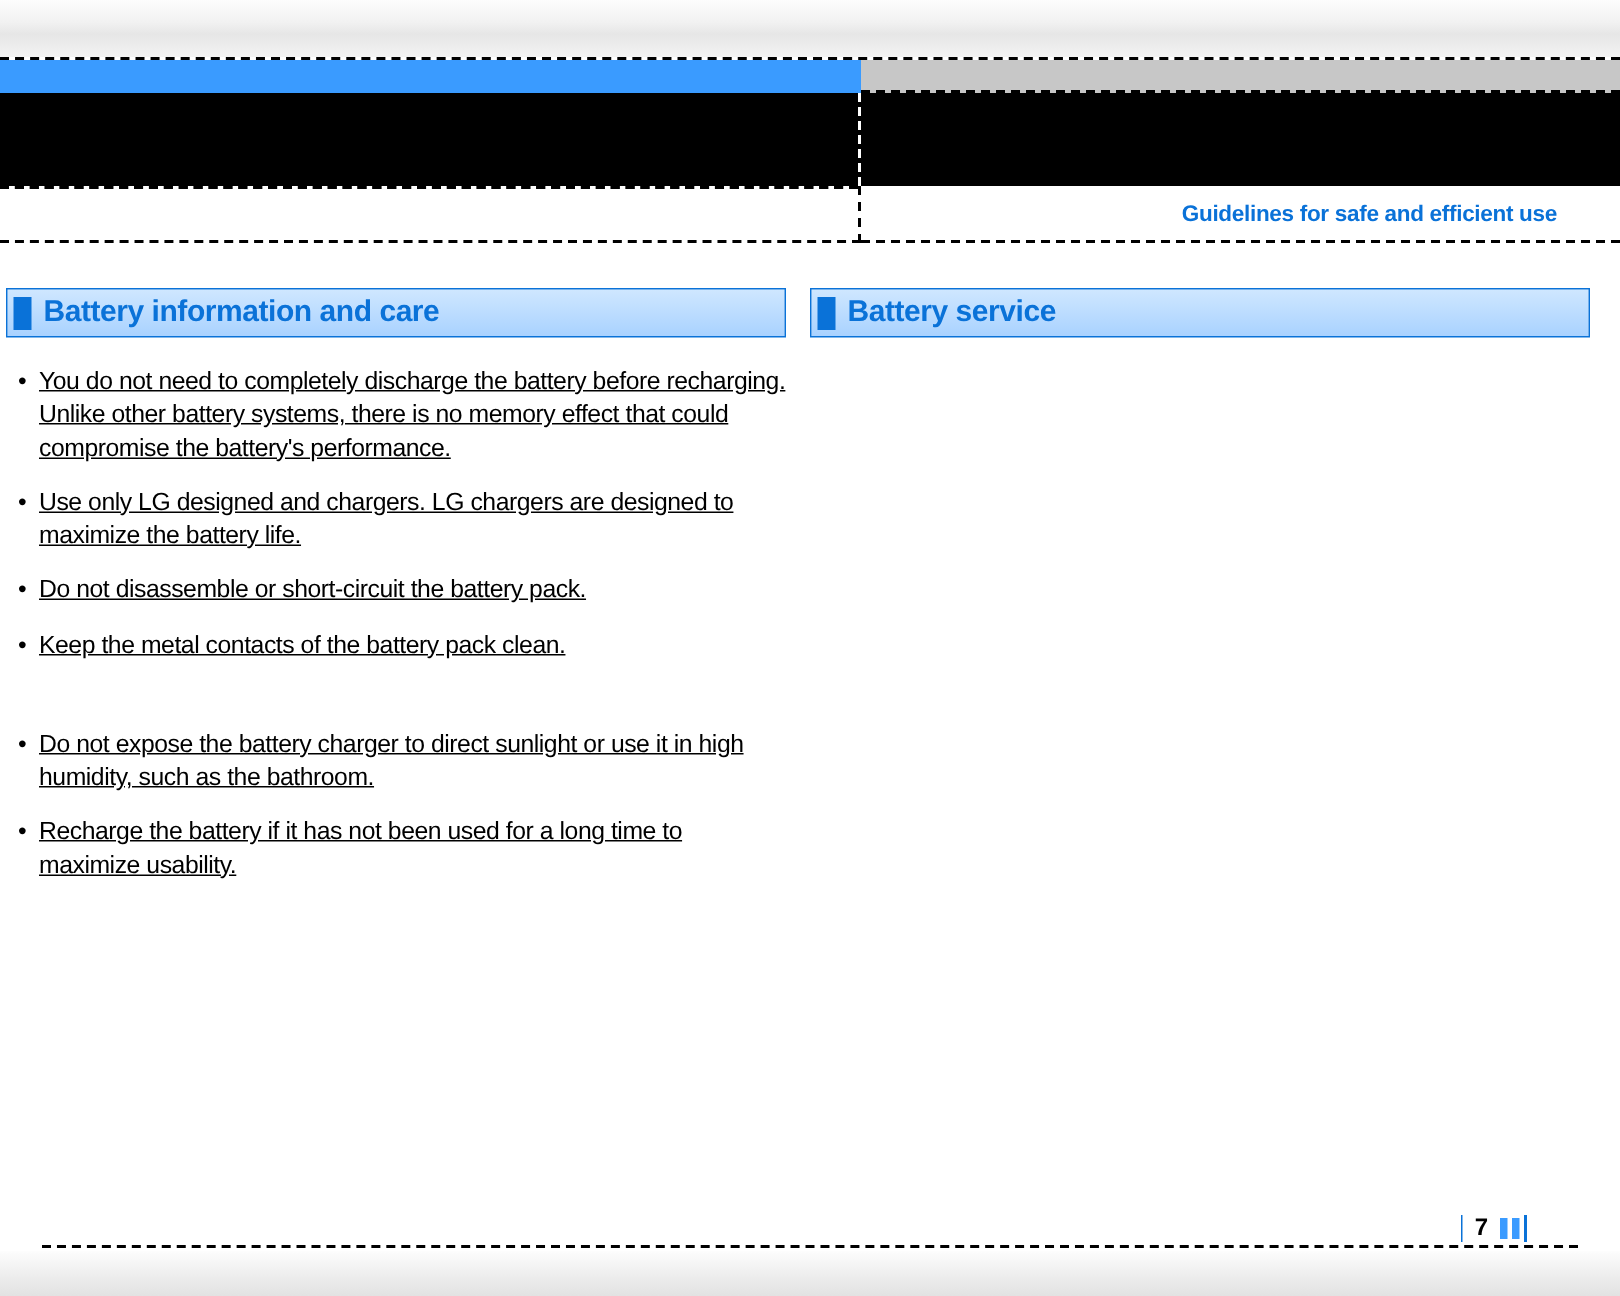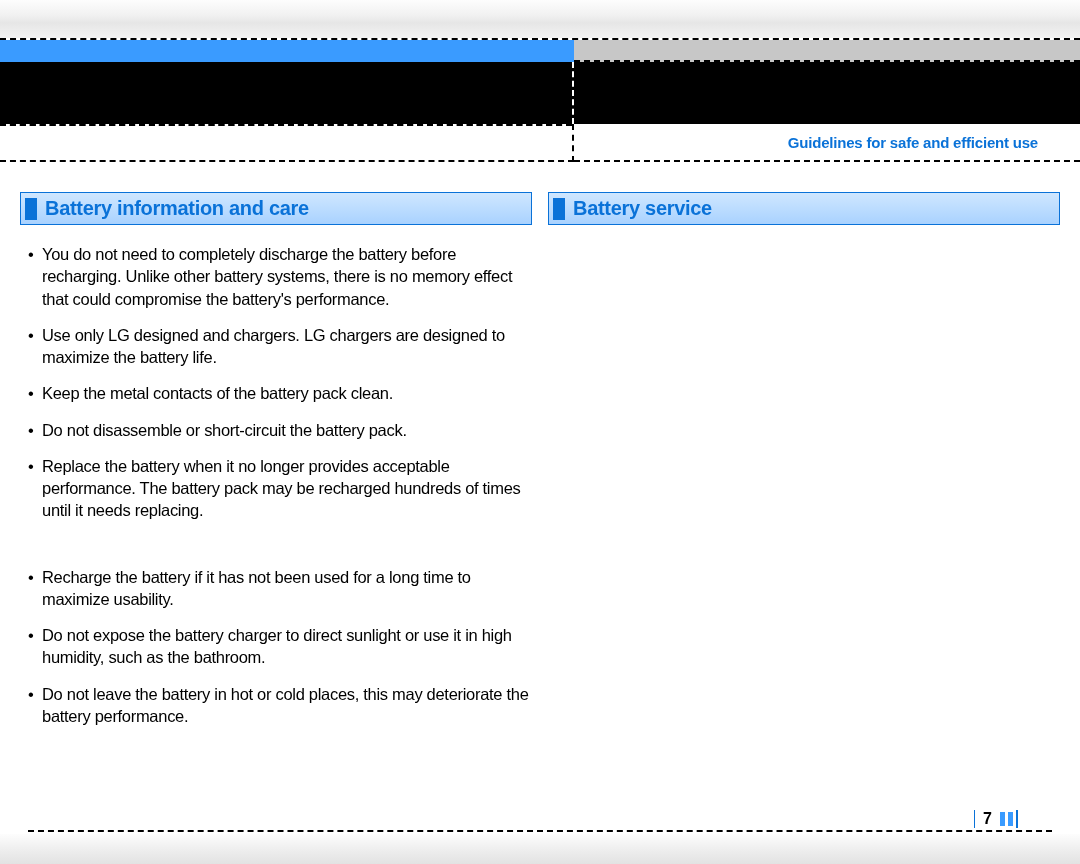--- a/index.html
+++ b/index.html
@@ -72,21 +72,21 @@
   }
   .section-label {
     font-weight: bold;
     font-size: 15px;
     color: #0a72d8;
     letter-spacing: -0.2px;
   }
 
   .content {
     display: flex;
-    padding: 30px 20px 0 20px;
+    padding: 30px 20px 0 4px;
     gap: 16px;
   }
   .col {
     flex: 1;
     min-width: 0;
   }
   .heading-box {
     border: 1.5px solid #0a72d8;
     background: linear-gradient(to bottom, #cfe7ff 0%, #a9d2ff 100%);
     padding: 4px 8px 4px 4px;
@@ -102,20 +102,21 @@
   }
   .heading-text {
     font-weight: bold;
     font-size: 20px;
     color: #0a72d8;
     letter-spacing: -0.3px;
   }
   ul.body-list {
     list-style: none;
     padding-left: 8px;
+    text-decoration: underline;
   }
   ul.body-list li {
     position: relative;
     padding-left: 14px;
     font-size: 16.5px;
     line-height: 1.35;
     color: #000;
     margin-bottom: 14px;
     letter-spacing: -0.3px;
   }
@@ -198,29 +199,27 @@
 
 <div class="content">
   <div class="col">
     <div class="heading-box">
       <div class="heading-marker"></div>
       <div class="heading-text">Battery information and care</div>
     </div>
     <ul class="body-list">
       <li>You do not need to completely discharge the battery before recharging. Unlike other battery systems, there is no memory effect that could compromise the battery's performance.</li>
       <li>Use only LG designed and chargers. LG chargers are designed to maximize the battery life.</li>
+      <li>Do not disassemble or short-circuit the battery pack.</li>
       <li>Keep the metal contacts of the battery pack clean.</li>
-      <li>Do not disassemble or short-circuit the battery pack.</li>
-      <li>Replace the battery when it no longer provides acceptable performance. The battery pack may be recharged hundreds of times until it needs replacing.</li>
     </ul>
     <div class="gap-block"></div>
     <ul class="body-list">
+      <li>Do not expose the battery charger to direct sunlight or use it in high humidity, such as the bathroom.</li>
       <li>Recharge the battery if it has not been used for a long time to maximize usability.</li>
-      <li>Do not expose the battery charger to direct sunlight or use it in high humidity, such as the bathroom.</li>
-      <li>Do not leave the battery in hot or cold places, this may deteriorate the battery performance.</li>
     </ul>
   </div>
 
   <div class="col">
     <div class="heading-box">
       <div class="heading-marker"></div>
       <div class="heading-text">Battery service</div>
     </div>
   </div>
 </div>

